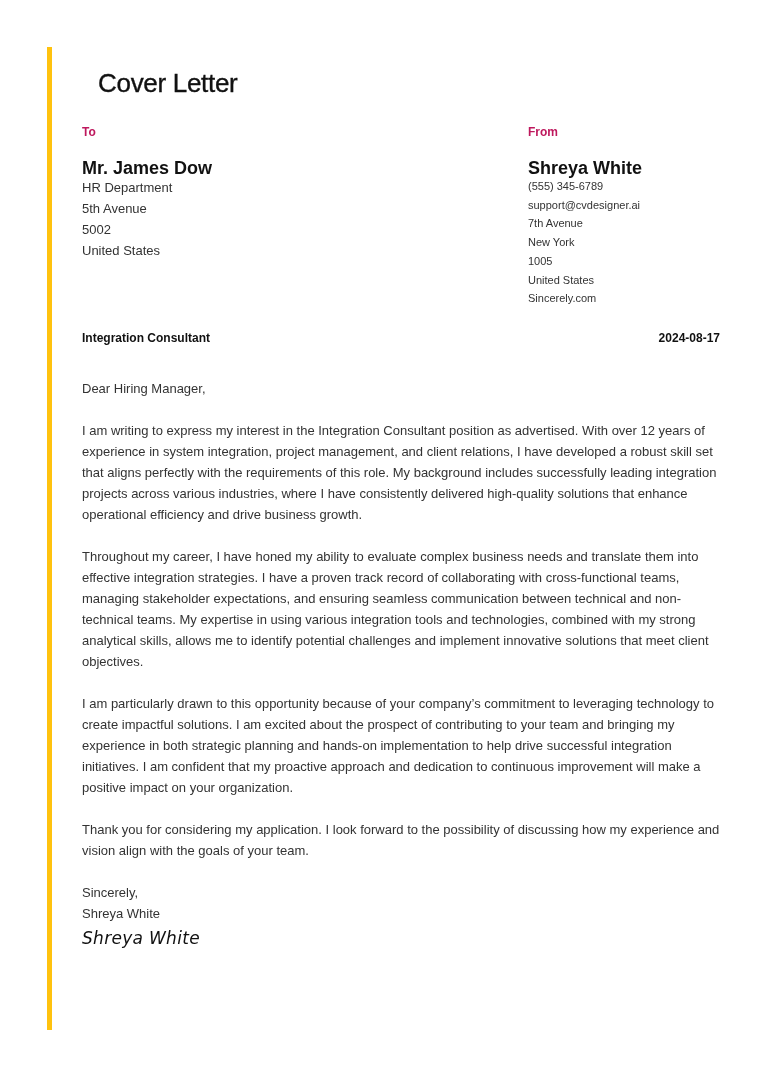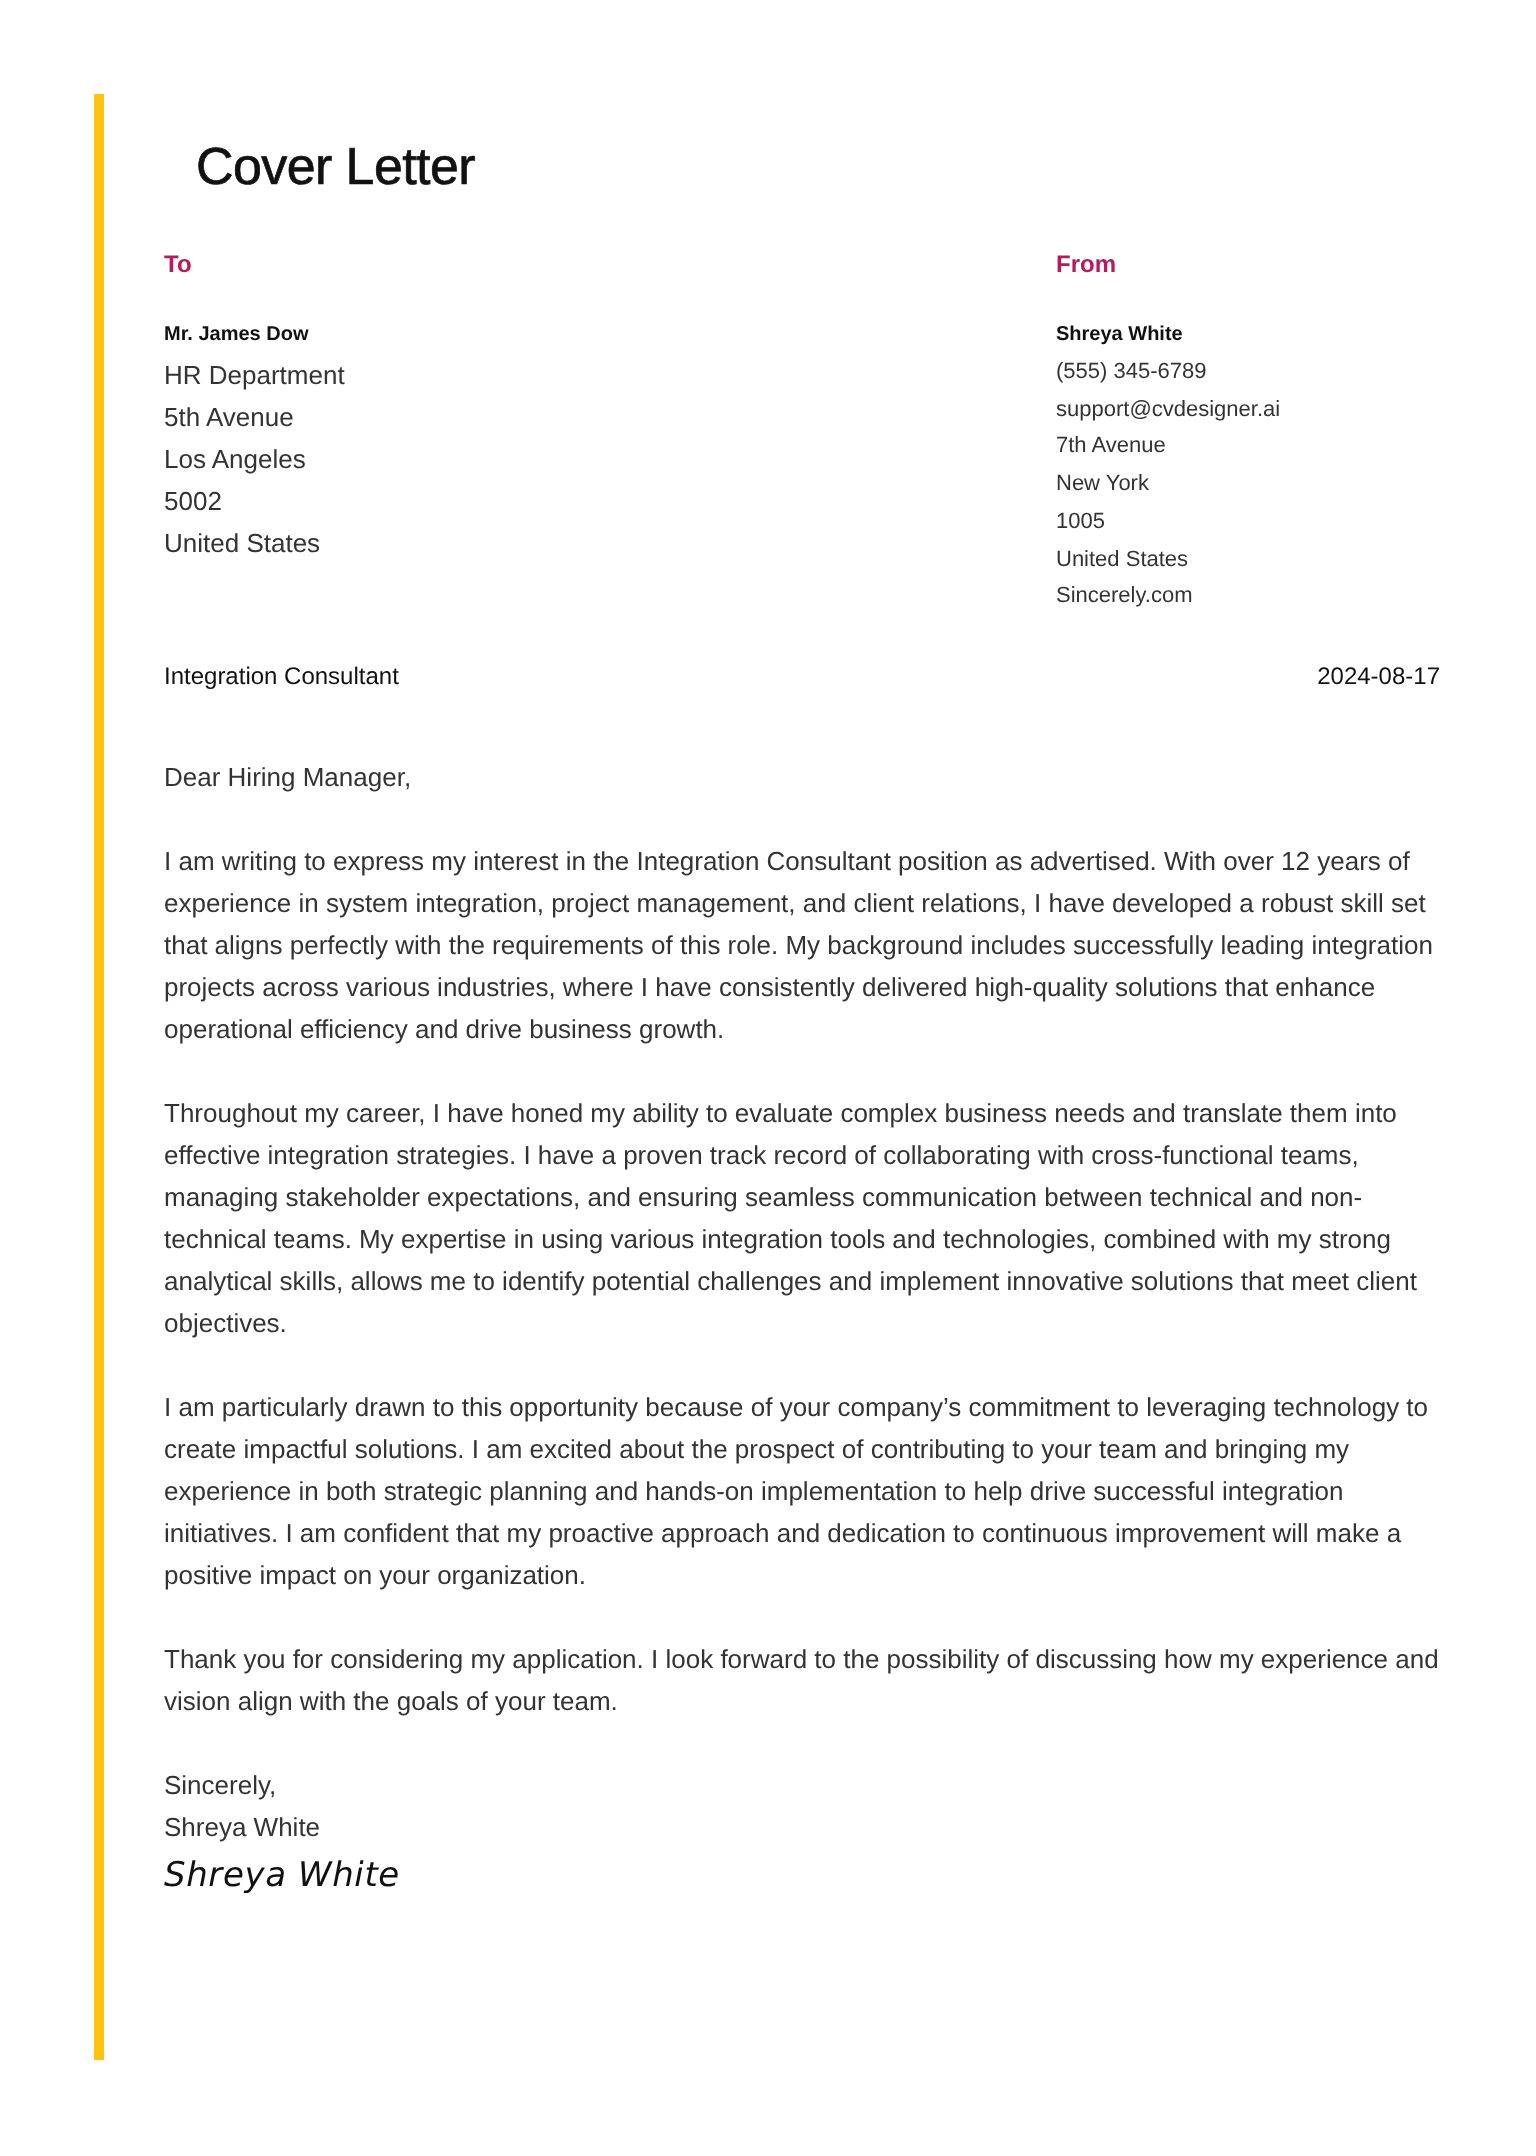--- a/index.html
+++ b/index.html
@@ -48,21 +48,21 @@
     .col-from { left: 446px; width: 200px; }
     .label {
       font-size: 12px;
       font-weight: 700;
       color: #be185d;
       height: 16px;
       line-height: 16px;
     }
     .name {
       margin-top: 20px;
-      font-size: 10px;
+      font-size: 18px;
       font-weight: 700;
       color: #111111;
       line-height: 16px;
     }
     .to-lines .line {
       font-size: 13px;
       line-height: 21px;
       color: #333333;
     }
     .from-lines .line {
@@ -74,21 +74,21 @@
     .from-lines { margin-top: 1px; }
     .subject-row {
       position: absolute;
       top: 331px;
       left: 0;
       width: 638px;
       display: flex;
       justify-content: space-between;
       align-items: center;
       font-size: 12px;
-      font-weight: 400;
+      font-weight: 700;
       color: #111111;
     }
     .body {
       position: absolute;
       top: 378px;
       left: 0;
       width: 642px;
       font-size: 13px;
       line-height: 21px;
       color: #333333;
@@ -119,21 +119,20 @@
 <div class="page">
 
   <h1 class="title">Cover Letter</h1>
 
   <div class="col col-to">
     <div class="label">To</div>
     <div class="name">Mr. James Dow</div>
     <div class="to-lines">
       <div class="line">HR Department</div>
       <div class="line">5th Avenue</div>
-      <div class="line">Los Angeles</div>
       <div class="line">5002</div>
       <div class="line">United States</div>
     </div>
   </div>
 
   <div class="col col-from">
     <div class="label">From</div>
     <div class="name">Shreya White</div>
     <div class="from-lines">
       <div class="line">(555) 345-6789</div>

